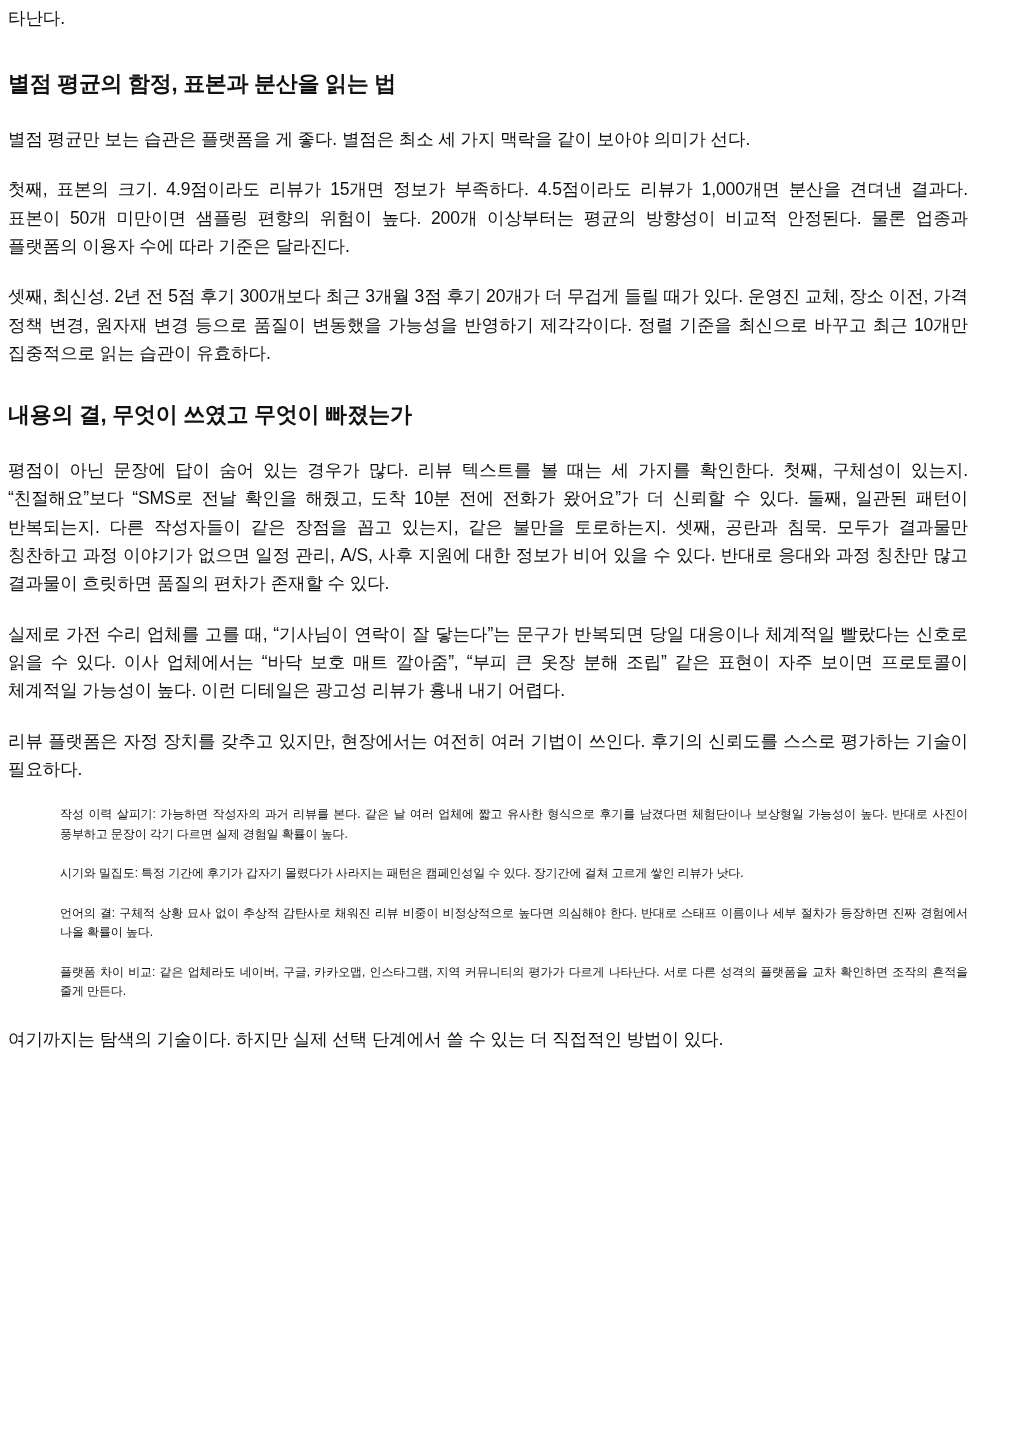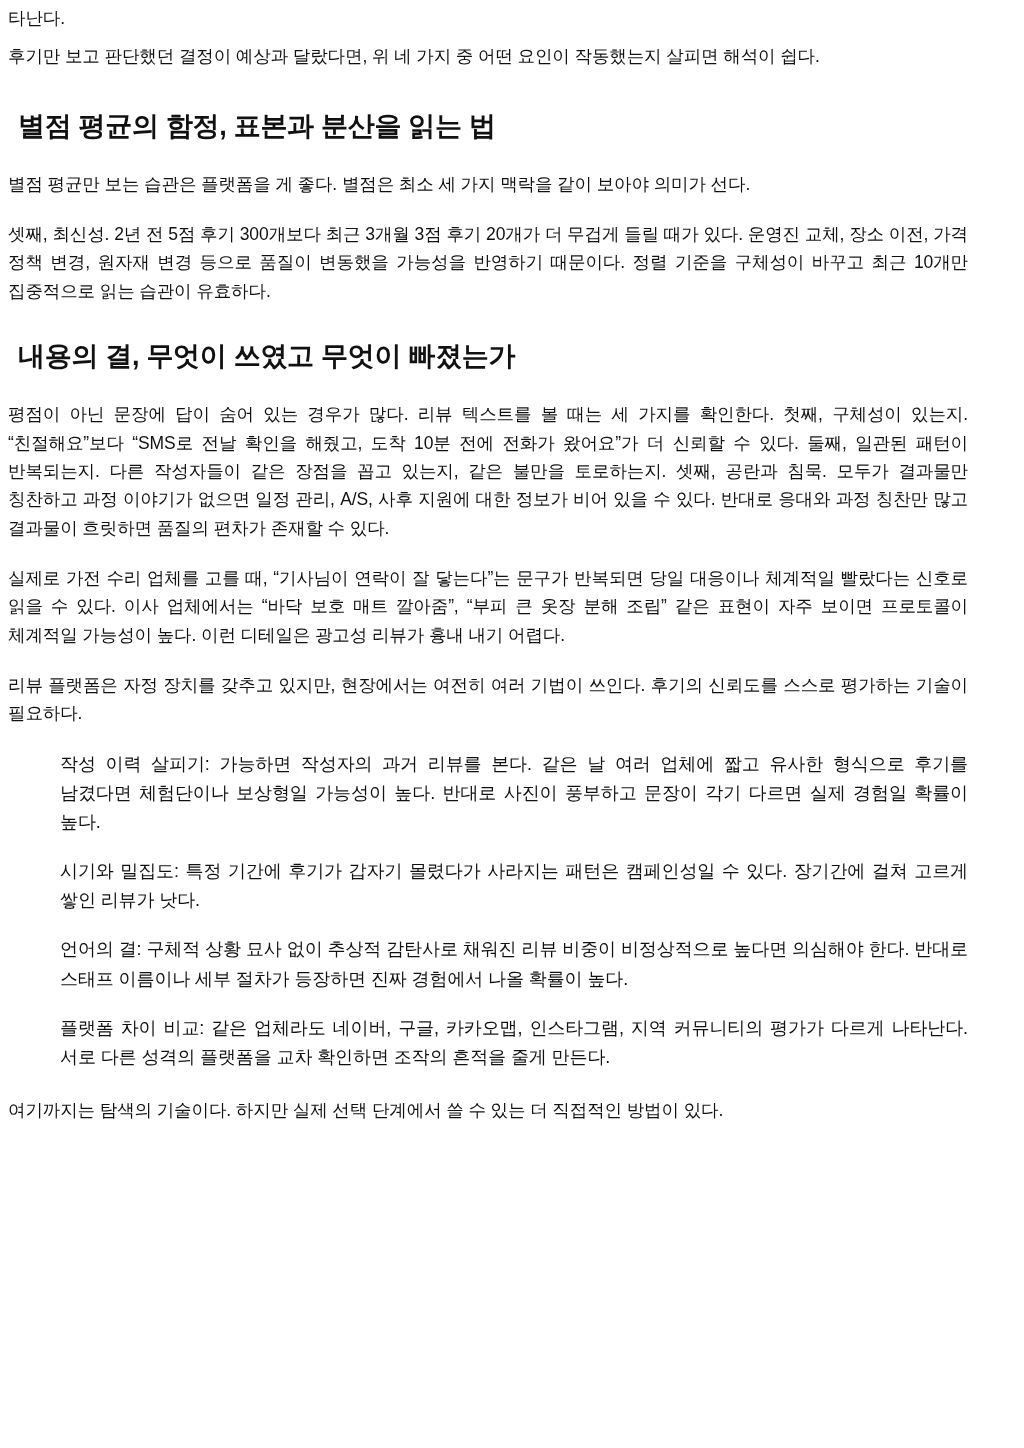--- a/index.html
+++ b/index.html
@@ -23,59 +23,59 @@
     line-height: 1.62;
     margin: 0 0 22px 0;
     text-align: justify;
     letter-spacing: -0.1px;
     word-break: keep-all;
   }
   .para.first {
     margin-bottom: 10px;
   }
   h2 {
-    font-size: 27px;
+    font-size: 22px;
     font-weight: bold;
-    margin: 34px 0 26px 10px;
+    margin: 34px 0 26px 0;
     letter-spacing: -0.3px;
     line-height: 1.3;
   }
   h2.first-head {
     margin-top: 38px;
   }
   .bullet-list {
     margin: 0;
     padding: 0;
     list-style: none;
   }
   .bullet-item {
-    font-size: 18px;
+    font-size: 12px;
     line-height: 1.62;
     margin: 0 0 20px 0;
     padding-left: 52px;
     text-align: justify;
     letter-spacing: -0.1px;
     word-break: keep-all;
   }
   .closing {
     margin-top: 24px;
   }
 </style>
 </head>
 <body>
 
 <div class="page">
 
   <p class="para first">타난다.</p>
 
-  <p class="para">후기만 보고 판단했던 결정이 예상과 달랐다면, 위 네 가지 중 어떤 요인이 작동했는지 살피면 해석이 쉽다.</p>
 
   <h2 class="first-head">별점 평균의 함정, 표본과 분산을 읽는 법</h2>
   <p class="para">별점 평균만 보는 습관은 플랫폼을 게 좋다. 별점은 최소 세 가지 맥락을 같이 보아야 의미가 선다.</p>
-  <p class="para">셋째, 최신성. 2년 전 5점 후기 300개보다 최근 3개월 3점 후기 20개가 더 무겁게 들릴 때가 있다. 운영진 교체, 장소 이전, 가격 정책 변경, 원자재 변경 등으로 품질이 변동했을 가능성을 반영하기 때문이다. 정렬 기준을 구체성이 바꾸고 최근 10개만 집중적으로 읽는 습관이 유효하다.</p>
+  <p class="para">첫째, 표본의 크기. 4.9점이라도 리뷰가 15개면 정보가 부족하다. 4.5점이라도 리뷰가 1,000개면 분산을 견뎌낸 결과다. 표본이 50개 미만이면 샘플링 편향의 위험이 높다. 200개 이상부터는 평균의 방향성이 비교적 안정된다. 물론 업종과 플랫폼의 이용자 수에 따라 기준은 달라진다.</p>
+  <p class="para">셋째, 최신성. 2년 전 5점 후기 300개보다 최근 3개월 3점 후기 20개가 더 무겁게 들릴 때가 있다. 운영진 교체, 장소 이전, 가격 정책 변경, 원자재 변경 등으로 품질이 변동했을 가능성을 반영하기 제각각이다. 정렬 기준을 최신으로 바꾸고 최근 10개만 집중적으로 읽는 습관이 유효하다.</p>
 
   <h2>내용의 결, 무엇이 쓰였고 무엇이 빠졌는가</h2>
   <p class="para">평점이 아닌 문장에 답이 숨어 있는 경우가 많다. 리뷰 텍스트를 볼 때는 세 가지를 확인한다. 첫째, 구체성이 있는지. “친절해요”보다 “SMS로 전날 확인을 해줬고, 도착 10분 전에 전화가 왔어요”가 더 신뢰할 수 있다. 둘째, 일관된 패턴이 반복되는지. 다른 작성자들이 같은 장점을 꼽고 있는지, 같은 불만을 토로하는지. 셋째, 공란과 침묵. 모두가 결과물만 칭찬하고 과정 이야기가 없으면 일정 관리, A/S, 사후 지원에 대한 정보가 비어 있을 수 있다. 반대로 응대와 과정 칭찬만 많고 결과물이 흐릿하면 품질의 편차가 존재할 수 있다.</p>
   <p class="para">실제로 가전 수리 업체를 고를 때, “기사님이 연락이 잘 닿는다”는 문구가 반복되면 당일 대응이나 체계적일 빨랐다는 신호로 읽을 수 있다. 이사 업체에서는 “바닥 보호 매트 깔아줌”, “부피 큰 옷장 분해 조립” 같은 표현이 자주 보이면 프로토콜이 체계적일 가능성이 높다. 이런 디테일은 광고성 리뷰가 흉내 내기 어렵다.</p>
 
   <p class="para">리뷰 플랫폼은 자정 장치를 갖추고 있지만, 현장에서는 여전히 여러 기법이 쓰인다. 후기의 신뢰도를 스스로 평가하는 기술이 필요하다.</p>
 
   <ul class="bullet-list">
     <li class="bullet-item">작성 이력 살피기: 가능하면 작성자의 과거 리뷰를 본다. 같은 날 여러 업체에 짧고 유사한 형식으로 후기를 남겼다면 체험단이나 보상형일 가능성이 높다. 반대로 사진이 풍부하고 문장이 각기 다르면 실제 경험일 확률이 높다.</li>
     <li class="bullet-item">시기와 밀집도: 특정 기간에 후기가 갑자기 몰렸다가 사라지는 패턴은 캠페인성일 수 있다. 장기간에 걸쳐 고르게 쌓인 리뷰가 낫다.</li>

